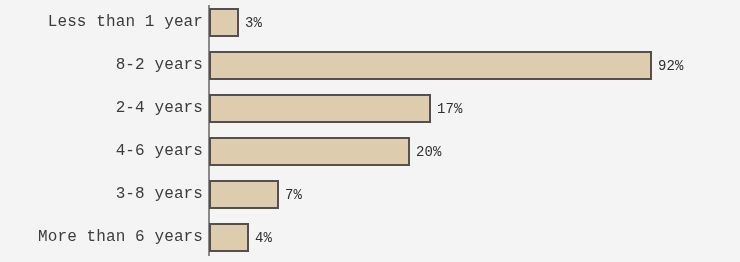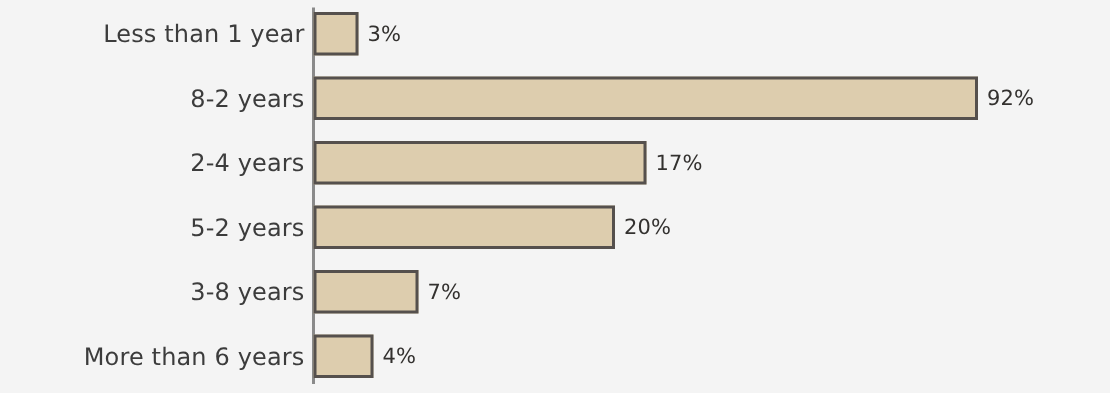--- a/index.html
+++ b/index.html
@@ -12,20 +12,21 @@
     background: #f4f4f4;
     font-family: "DejaVu Sans", sans-serif;
     overflow: hidden;
   }
 
   #chart-root {
     position: relative;
     width: 740px;
     height: 262px;
     background: #f4f4f4;
+    font-family: Liberation Mono, monospace;
   }
 
   
   #axis-line {
     position: absolute;
     left: 208px;
     top: 5px;
     width: 2px;
     height: 251px;
     background: #8a8a8a;
@@ -92,21 +93,21 @@
     <div class="val-label" style="left:658px;">92%</div>
   </div>
 
   <div class="bar-row" style="top:94px;">
     <div class="cat-label">2-4 years</div>
     <div class="bar-shape" style="width: 222px; background: rgb(221, 205, 174); border-color: rgb(85, 80, 77);"></div>
     <div class="val-label" style="left: 437px;">17%</div>
   </div>
 
   <div class="bar-row" style="top:137px;">
-    <div class="cat-label">5-2 years</div>
+    <div class="cat-label">4-6 years</div>
     <div class="bar-shape" style="width: 201px; background: rgb(221, 205, 174); border-color: rgb(85, 80, 77);"></div>
     <div class="val-label" style="left:416px;">20%</div>
   </div>
 
   <div class="bar-row" style="top:180px;">
     <div class="cat-label">3-8 years</div>
     <div class="bar-shape" style="width: 70px; background: rgb(221, 205, 174); border-color: rgb(85, 80, 77);"></div>
     <div class="val-label" style="left:285px;">7%</div>
   </div>
 

